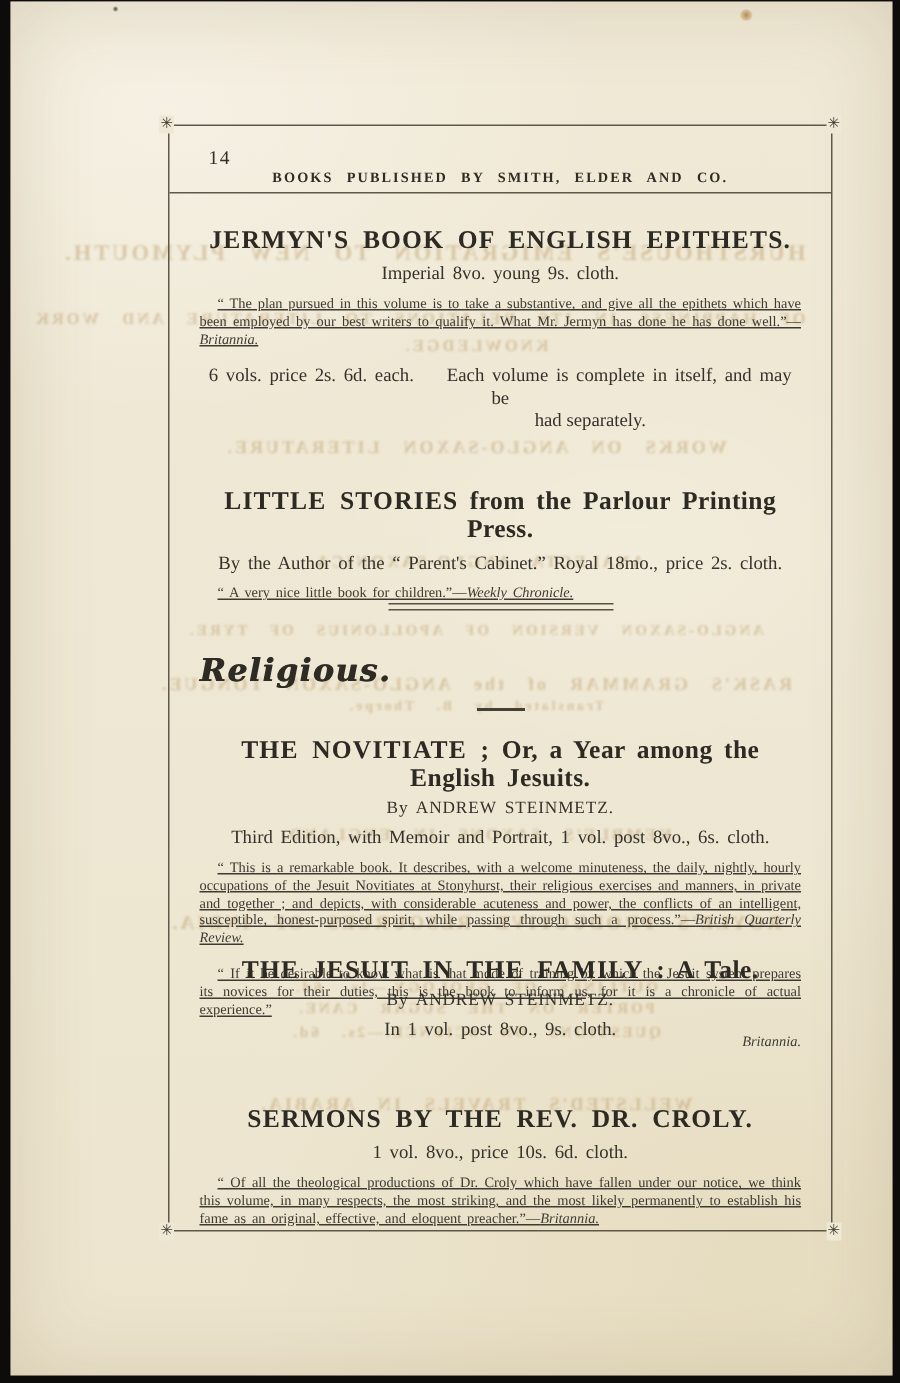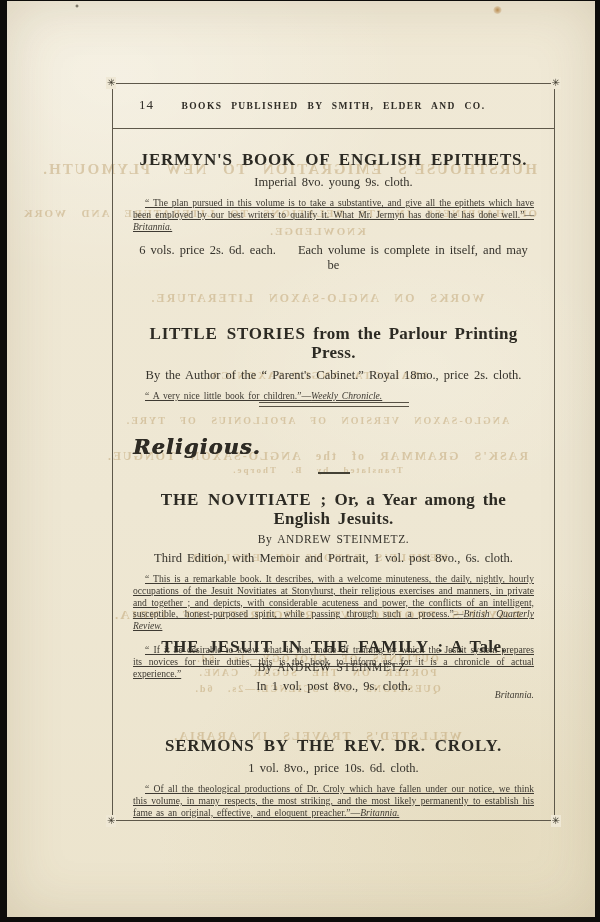--- a/index.html
+++ b/index.html
@@ -50,21 +50,21 @@
   
   .head{
     position:absolute;top:0;left:0;right:0;height:44px;
     border-bottom:1px solid #5e584a;
   }
   .pagenum{
     position:absolute;left:26px;top:13px;
     font-size:13px;letter-spacing:1px;color:#33302a;
   }
   .headtitle{
-    position:absolute;left:0;right:0;top:17px;text-align:center;
+    position:absolute;left:0;right:0;top:30px;text-align:center;
     font-size:9.5px;font-weight:bold;letter-spacing:1.4px;word-spacing:5px;
     color:#2f2c26;
   }
   
   .sect{position:absolute;left:20px;width:401px;text-align:center;color:#35322b;}
   .btitle{
     font-size:17px;font-weight:bold;letter-spacing:.8px;word-spacing:4px;
     color:#2c2a23;line-height:19px;
   }
   .btitle .rest{letter-spacing:.3px;word-spacing:3px;}
@@ -130,20 +130,21 @@
     </div>
 
     <section class="sect" style="top:66px">
       <div class="btitle">JERMYN'S BOOK OF ENGLISH EPITHETS.</div>
       <div class="imprint">Imperial 8vo. young 9s. cloth.</div>
       <p class="quote"><span>“ The plan pursued in this volume is to take a substantive, and give all the epithets which have been employed by our best writers to qualify it.  What Mr. Jermyn has done he has done well.”—</span><i>Britannia.</i></p>
     </section>
 
     <section class="sect" style="top:153px">
       <div class="imprint twoline"><span>6 vols. price 2s. 6d. each.</span><span class="gap"></span><span>Each volume is complete in itself, and may be</span></div>
+      <div class="contline">had separately.</div>
     </section>
 
     <section class="sect" style="top:240px">
       <div class="btitle"><span>LITTLE STORIES</span><span class="rest"> from the Parlour Printing Press.</span></div>
       <div class="imprint">By the Author of the “ Parent's Cabinet.”   Royal 18mo., price 2s. cloth.</div>
       <p class="quote"><span>“ A very nice little book for children.”—</span><i>Weekly Chronicle.</i></p>
     </section>
 
     <div class="dblrule" style="top:318px"></div>
 

